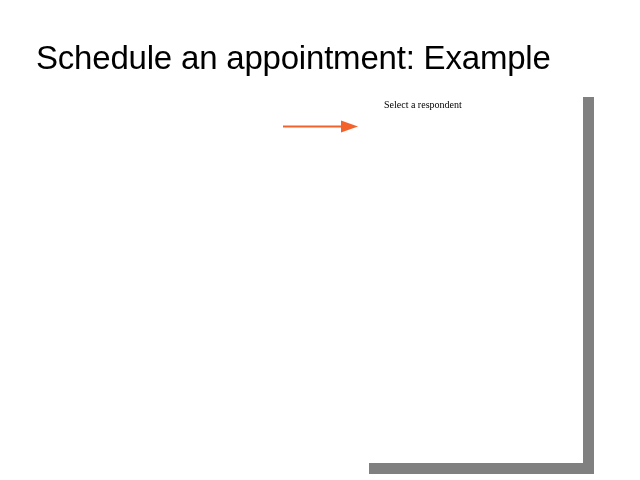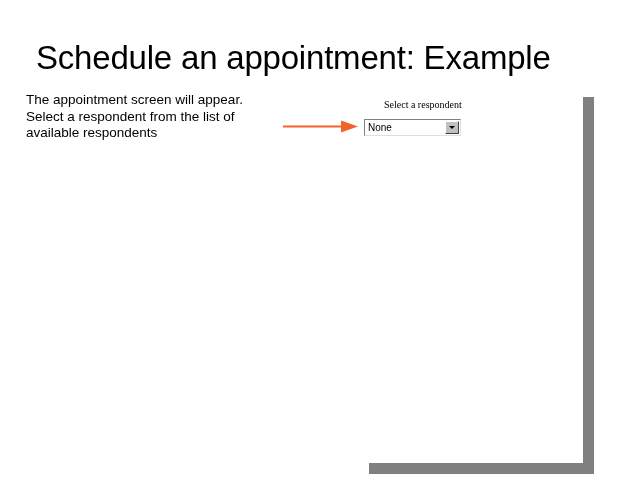--- a/index.html
+++ b/index.html
@@ -133,32 +133,25 @@
     height: 15px;
   }
 </style>
 </head>
 <body>
 
 <div id="slide">
 
   <div id="slide-title">Schedule an appointment: Example</div>
 
-  <div id="body-text">The appointment screen will appear. Select a respondent from the list of available respondents</div>
 
   <div id="screenshot-pane">
 
     <div id="respondent-label">Select a respondent</div>
 
-    <div id="respondent-select">
-      <div id="respondent-select-value">None</div>
-      <div id="respondent-select-button">
-        <div class="tri-down"></div>
-      </div>
-    </div>
 
   </div>
 
   <svg id="callout-arrow" viewBox="0 0 80 15">
     <line x1="0" y1="7.5" x2="62" y2="7.5" stroke="#f4622c" stroke-width="2"></line>
     <polygon points="58,1.5 75,7.5 58,13.5" fill="#f4622c"></polygon>
   </svg>
 
 </div>
 

